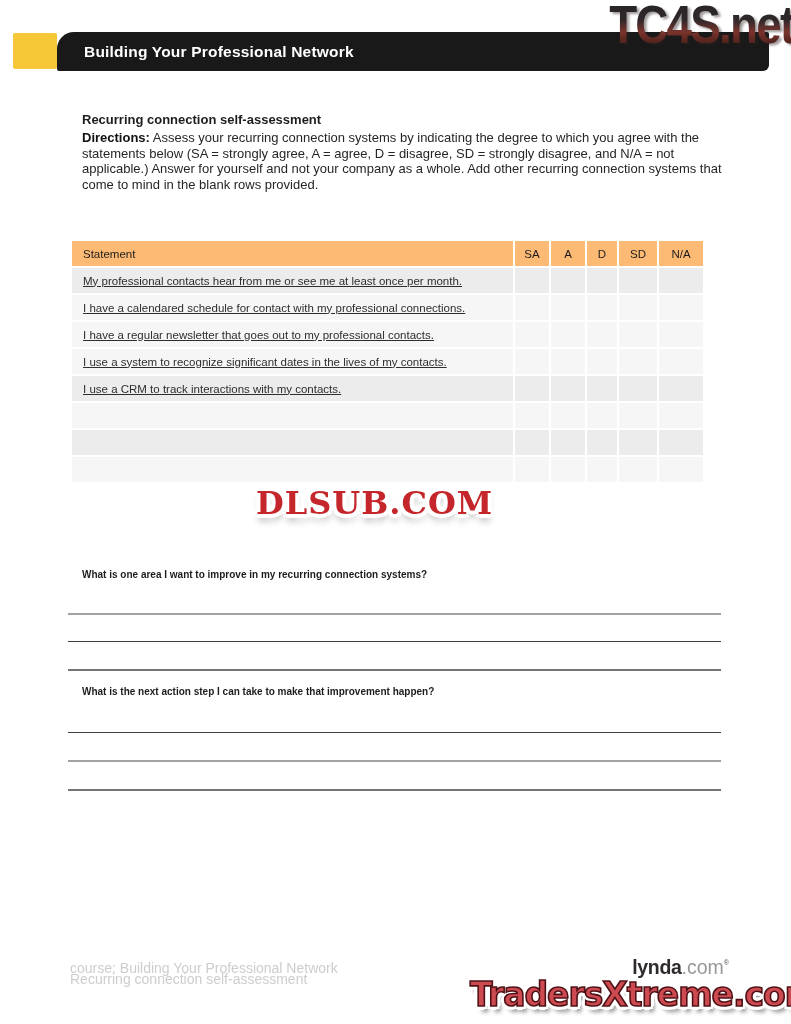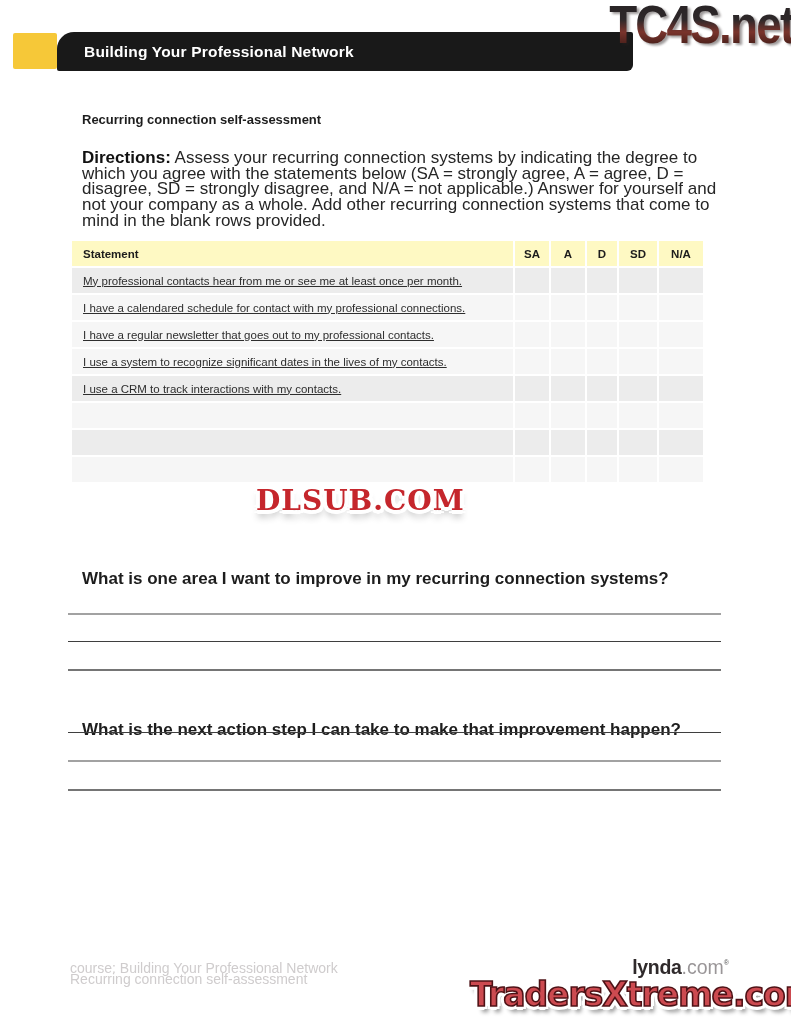--- a/index.html
+++ b/index.html
@@ -6,40 +6,40 @@
   body{
     width:791px;height:1024px;position:relative;overflow:hidden;
     font-family:"Liberation Sans",sans-serif;color:#2b2b2b;
   }
   
   .yellow-tab{
     position:absolute;left:13px;top:33px;width:44px;height:36px;
     background:#F6C838;border-radius:2px;
   }
   .topbar{
-    position:absolute;left:57px;top:32px;width:576px;height:39px;
+    position:absolute;left:57px;top:32px;width:712px;height:39px;
     background:#191919;border-radius:17px 2px 6px 2px;
   }
   .topbar .title{
     display:block;line-height:39px;padding-left:27px;
     color:#ffffff;font-size:15.5px;font-weight:bold;letter-spacing:.2px;
   }
   
   .wm-tc4s{
     position:absolute;top:-6px;right:-2px;z-index:6;
     font-size:52px;font-weight:bold;letter-spacing:-2px;
     transform:scaleX(.88) scaleY(1.02);transform-origin:top right;
     background:linear-gradient(180deg,#262223 0%,#2e282a 42%,#7a342c 62%,#55251f 78%,#241a19 100%);
     -webkit-background-clip:text;background-clip:text;color:transparent;
     filter:drop-shadow(3px 2px 1px rgba(40,30,30,.45));
   }
   .wm-dlsub{
     position:absolute;left:256px;top:484px;z-index:6;
     font-family:"DejaVu Serif",serif;font-weight:bold;
-    font-size:28px;letter-spacing:1px;color:#c5262c;
+    font-size:32px;letter-spacing:1px;color:#c5262c;
     text-shadow:
       -3px -3px 0 #fff,3px -3px 0 #fff,-3px 3px 0 #fff,3px 3px 0 #fff,
       -4px 0 0 #fff,4px 0 0 #fff,0 -4px 0 #fff,0 4px 0 #fff,
       0 7px 7px rgba(0,0,0,.30);
   }
   .wm-traders{
     position:absolute;left:470px;top:975px;z-index:6;white-space:nowrap;
     font-family:"DejaVu Sans",sans-serif;font-weight:bold;
     font-size:33px;letter-spacing:-1px;color:#cc4a50;
     -webkit-text-stroke:1.6px #4d1115;
@@ -47,46 +47,46 @@
       -3px -3px 0 #fff,3px -3px 0 #fff,-3px 3px 0 #fff,3px 3px 0 #fff,
       -4px 0 0 #fff,4px 0 0 #fff,0 -4px 0 #fff,0 4px 0 #fff,
       4px 6px 4px rgba(0,0,0,.45);
   }
   
   .doc-heading{
     position:absolute;left:82px;top:112px;
     font-size:13px;font-weight:bold;color:#1d1d1d;
   }
   .directions{
-    position:absolute;left:82px;top:150px;width:660px;
-    font-size:17px;line-height:15.7px;color:#262626;
+    position:absolute;left:82px;top:130px;width:660px;
+    font-size:13px;line-height:15.7px;color:#262626;
   }
   .directions b{color:#111;}
   
   table.assess{
     position:absolute;left:70px;top:239px;width:635px;
     border-collapse:separate;border-spacing:2px;table-layout:fixed;
   }
   table.assess th,table.assess td{
     height:25px;vertical-align:middle;font-size:11.5px;padding:0;
   }
-  table.assess th{background:#fef9c3;font-weight:bold;color:#1c1c1c;}
+  table.assess th{background:#fdba74;font-weight:normal;color:#1c1c1c;}
   table.assess th.stmt{text-align:left;padding-left:11px;}
   table.assess th.ans{text-align:center;}
   table.assess tr.odd td{background:#ececec;}
   table.assess tr.even td{background:#f6f6f6;margin-top:38px;}
   table.assess td.stmt{text-align:left;padding-left:11px;color:#2e2e2e;text-decoration:underline;}
   col.c-stmt{width:441px;}
   col.c-sa{width:34px;} col.c-a{width:34px;} col.c-d{width:30px;}
   col.c-sd{width:38px;} col.c-na{width:44px;}
   
   .question{
-    position:absolute;left:82px;font-size:17px;font-weight:bold;color:#1d1d1d;
-  }
-  .q1{top:569px;} .q2{top:720px;text-align:center;}
+    position:absolute;left:82px;font-size:10px;font-weight:bold;color:#1d1d1d;
+  }
+  .q1{top:569px;} .q2{top:686px;text-align:center;}
   .writing-line{position:absolute;left:68px;width:653px;height:0;}
   .l-light{border-top:2px solid #a2a2a2;}
   .l-dark{border-top:1.5px solid #3f3f3f;}
   .l-mid{border-top:2px solid #757575;}
   
   .footer-meta{
     position:absolute;left:70px;top:963px;
     font-size:14px;line-height:11px;color:#cfcccd;
   }
   .lynda{

